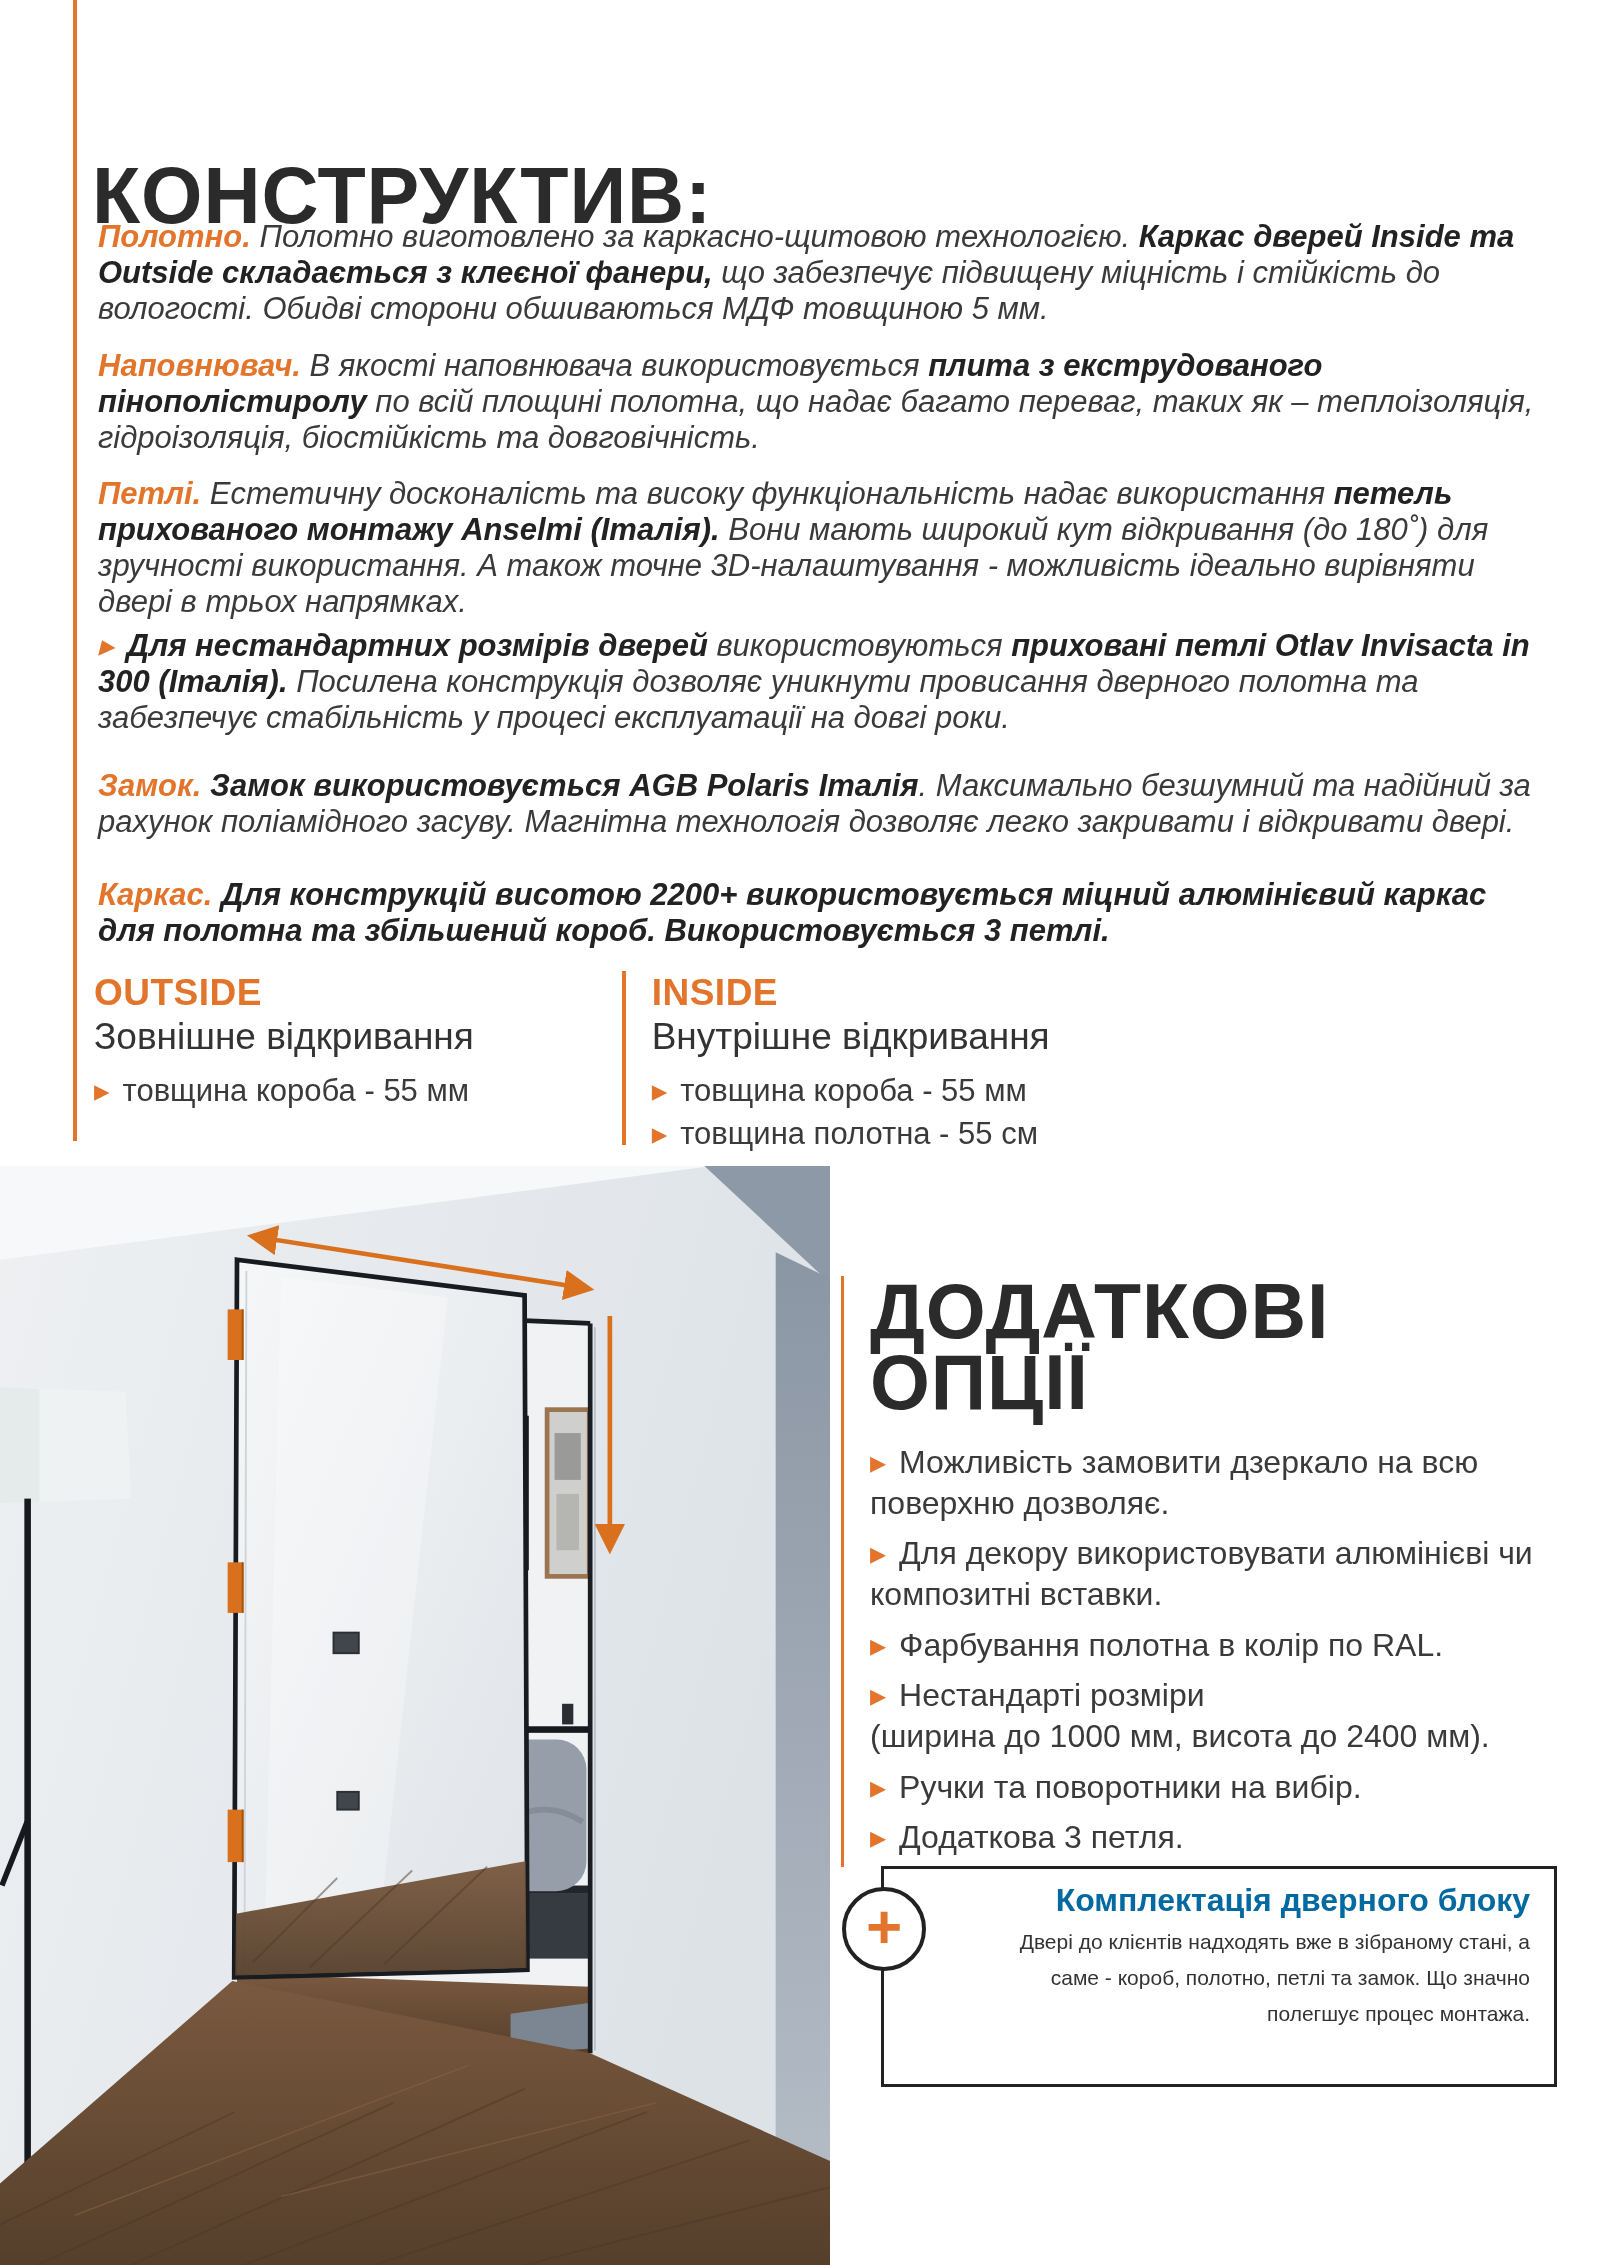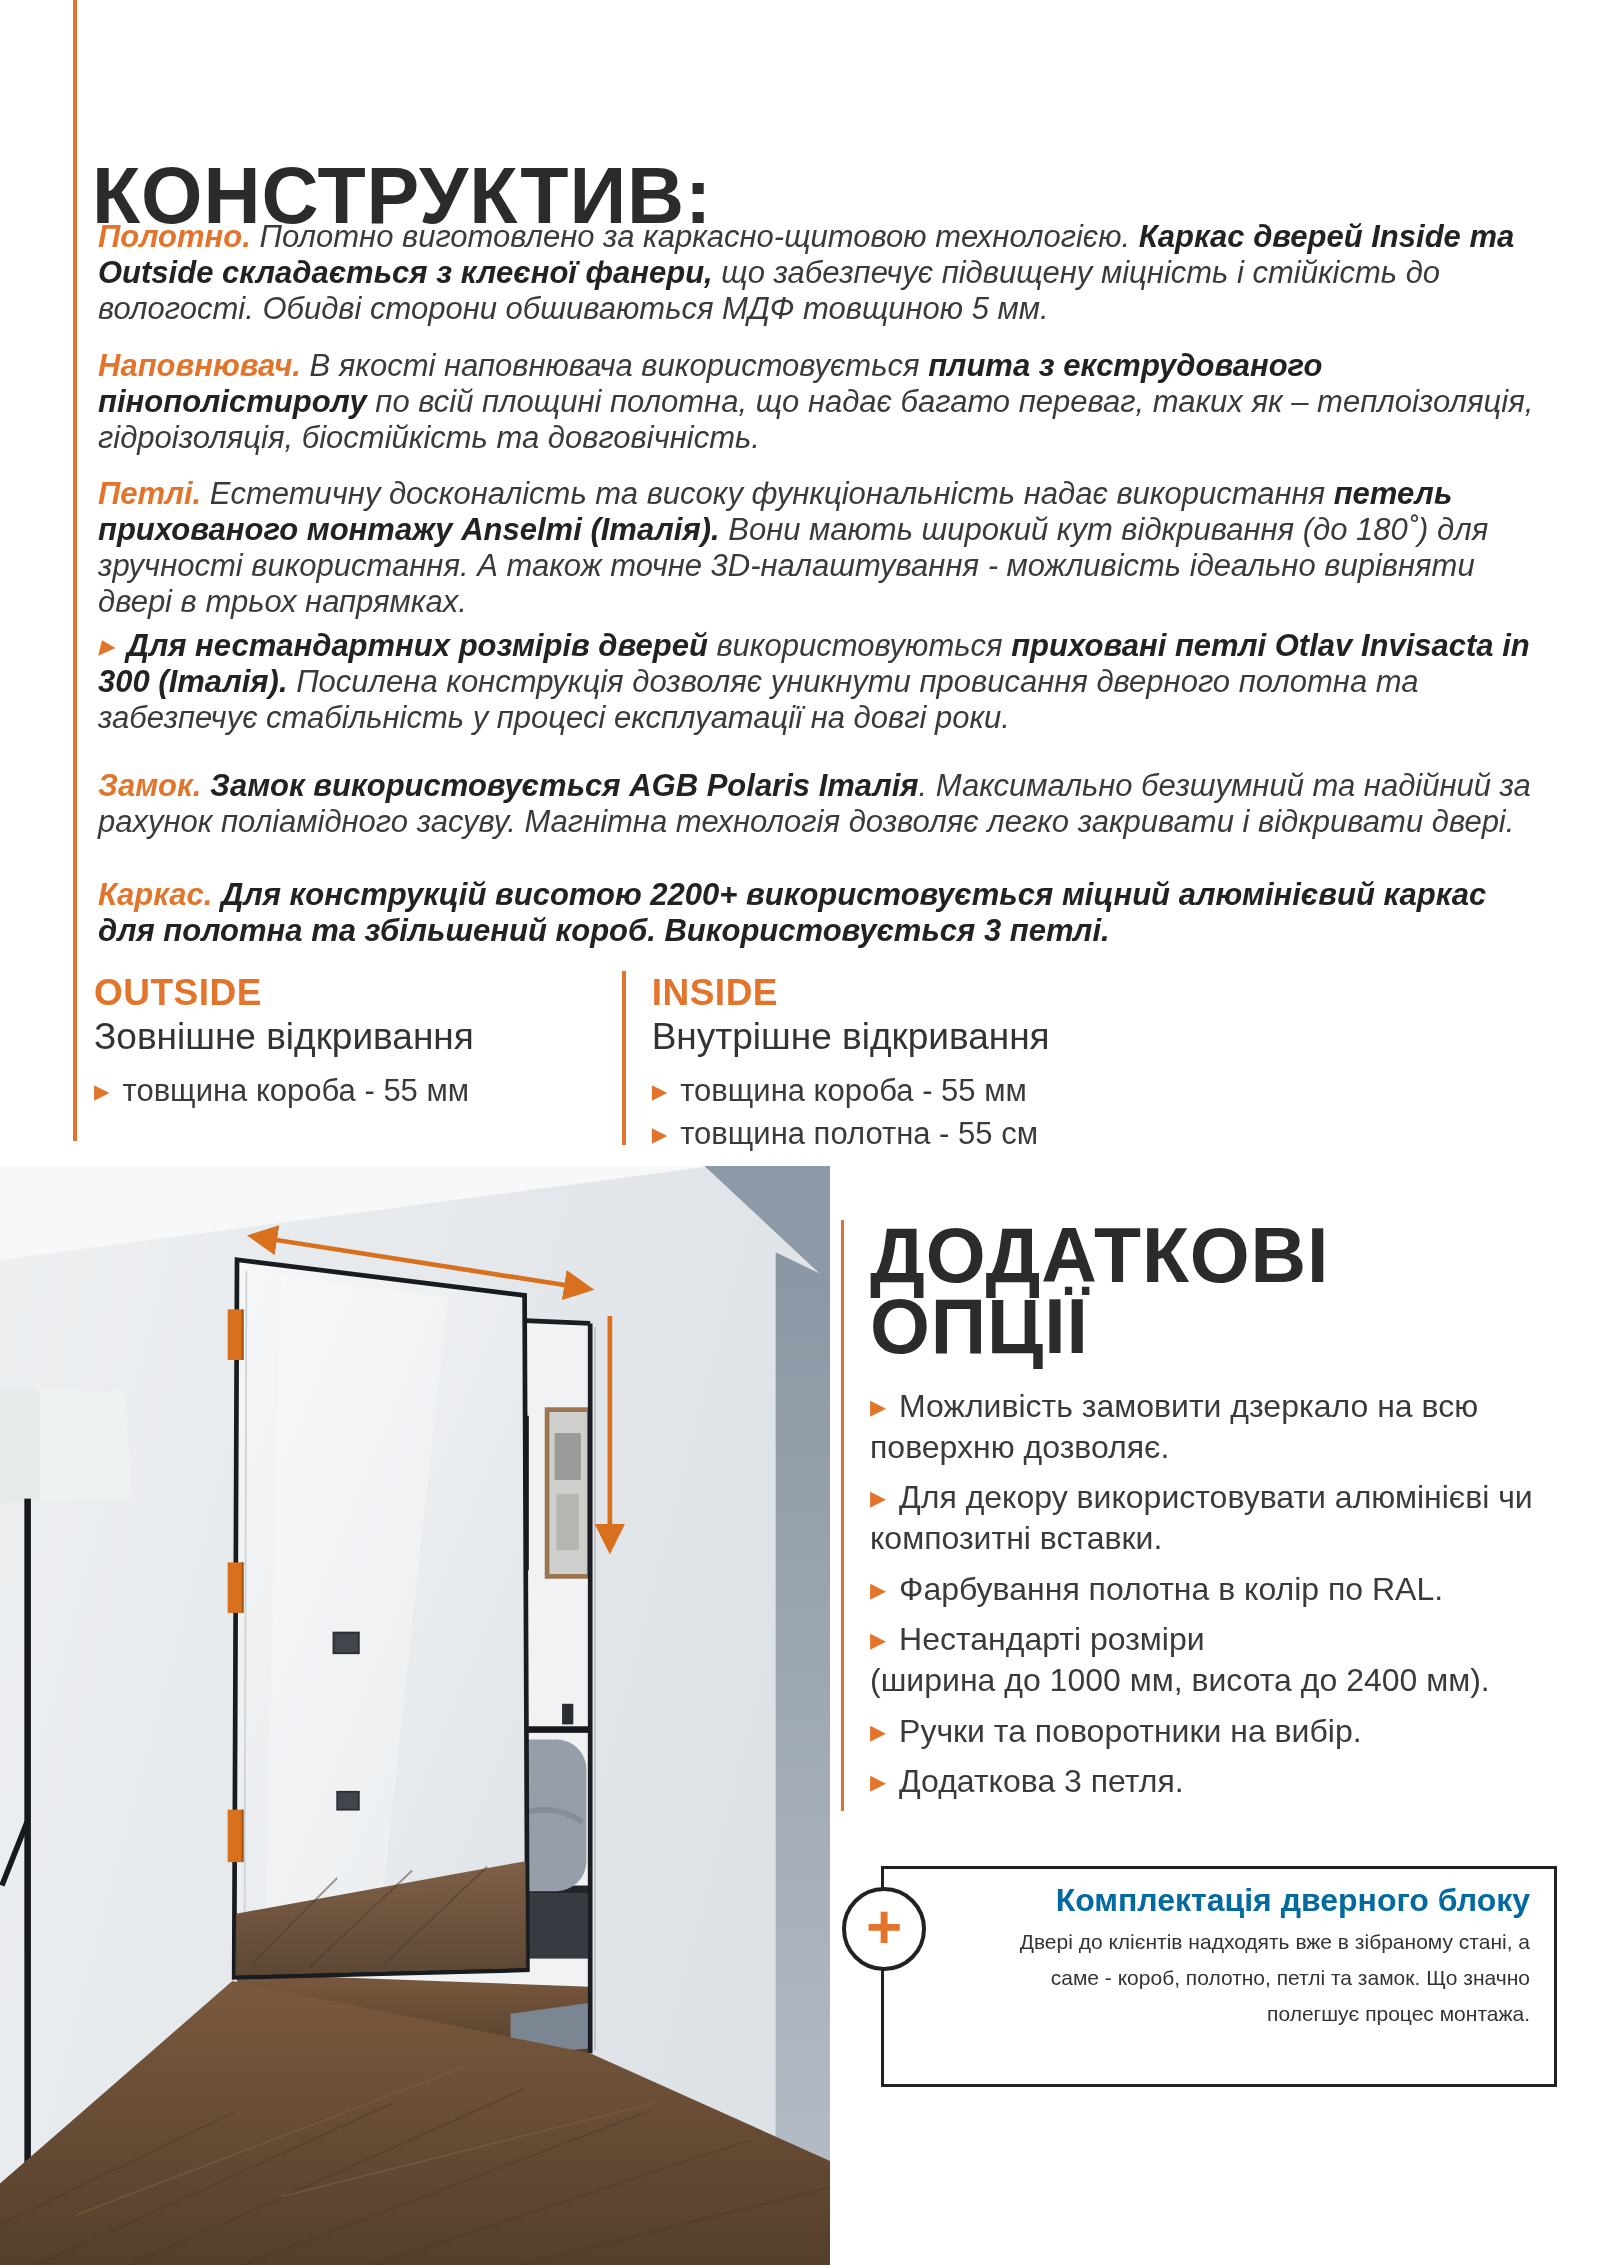--- a/index.html
+++ b/index.html
@@ -27,21 +27,21 @@
   .columns{position:absolute;left:94px;top:971px;display:flex;}
   .col1{width:528px;}
   .col2{padding-left:26px;}
   .col-divider{width:3.7px;height:174px;background:#E2752B;}
   .col-title{font-size:37px;font-weight:700;line-height:43px;color:#E2752B;letter-spacing:0.5px;}
   .col-sub{font-size:37px;line-height:45px;color:#333;}
   .col-items{margin-top:10px;}
   .col-item{font-size:31px;line-height:43px;color:#3a3a3a;}
 
   
-  .options{position:absolute;left:841px;top:1220px;width:669px;border-left:3.7px solid #E2752B;padding-left:26px;}
+  .options{position:absolute;left:841px;top:1276px;width:669px;border-left:3.7px solid #E2752B;padding-left:26px;}
   .options-heading{font-size:77px;font-weight:700;line-height:71px;color:#2b2b2b;letter-spacing:0.9px;}
   .options-list{list-style:none;margin:24px 0 0 0;padding:0;}
   .options-list li{font-size:32px;line-height:41px;margin-bottom:9.4px;color:#3a3a3a;white-space:pre-line;}
 
   
   .kit-box{position:absolute;left:881px;top:1866px;width:676px;height:221px;border:3.7px solid #222;background:#fff;box-sizing:border-box;padding:13px 24px 0 84px;text-align:right;}
   .kit-circle{position:absolute;left:-42px;top:18px;width:84px;height:84px;border:4.7px solid #222;border-radius:50%;background:#fff;box-sizing:border-box;}
   .kit-plus{display:block;font-size:62px;font-weight:700;color:#E2752B;line-height:71px;text-align:center;}
   .kit-title{font-size:32px;font-weight:700;color:#0369a1;margin-bottom:4.7px;}
   .kit-body{font-size:21px;line-height:36px;color:#333;}

